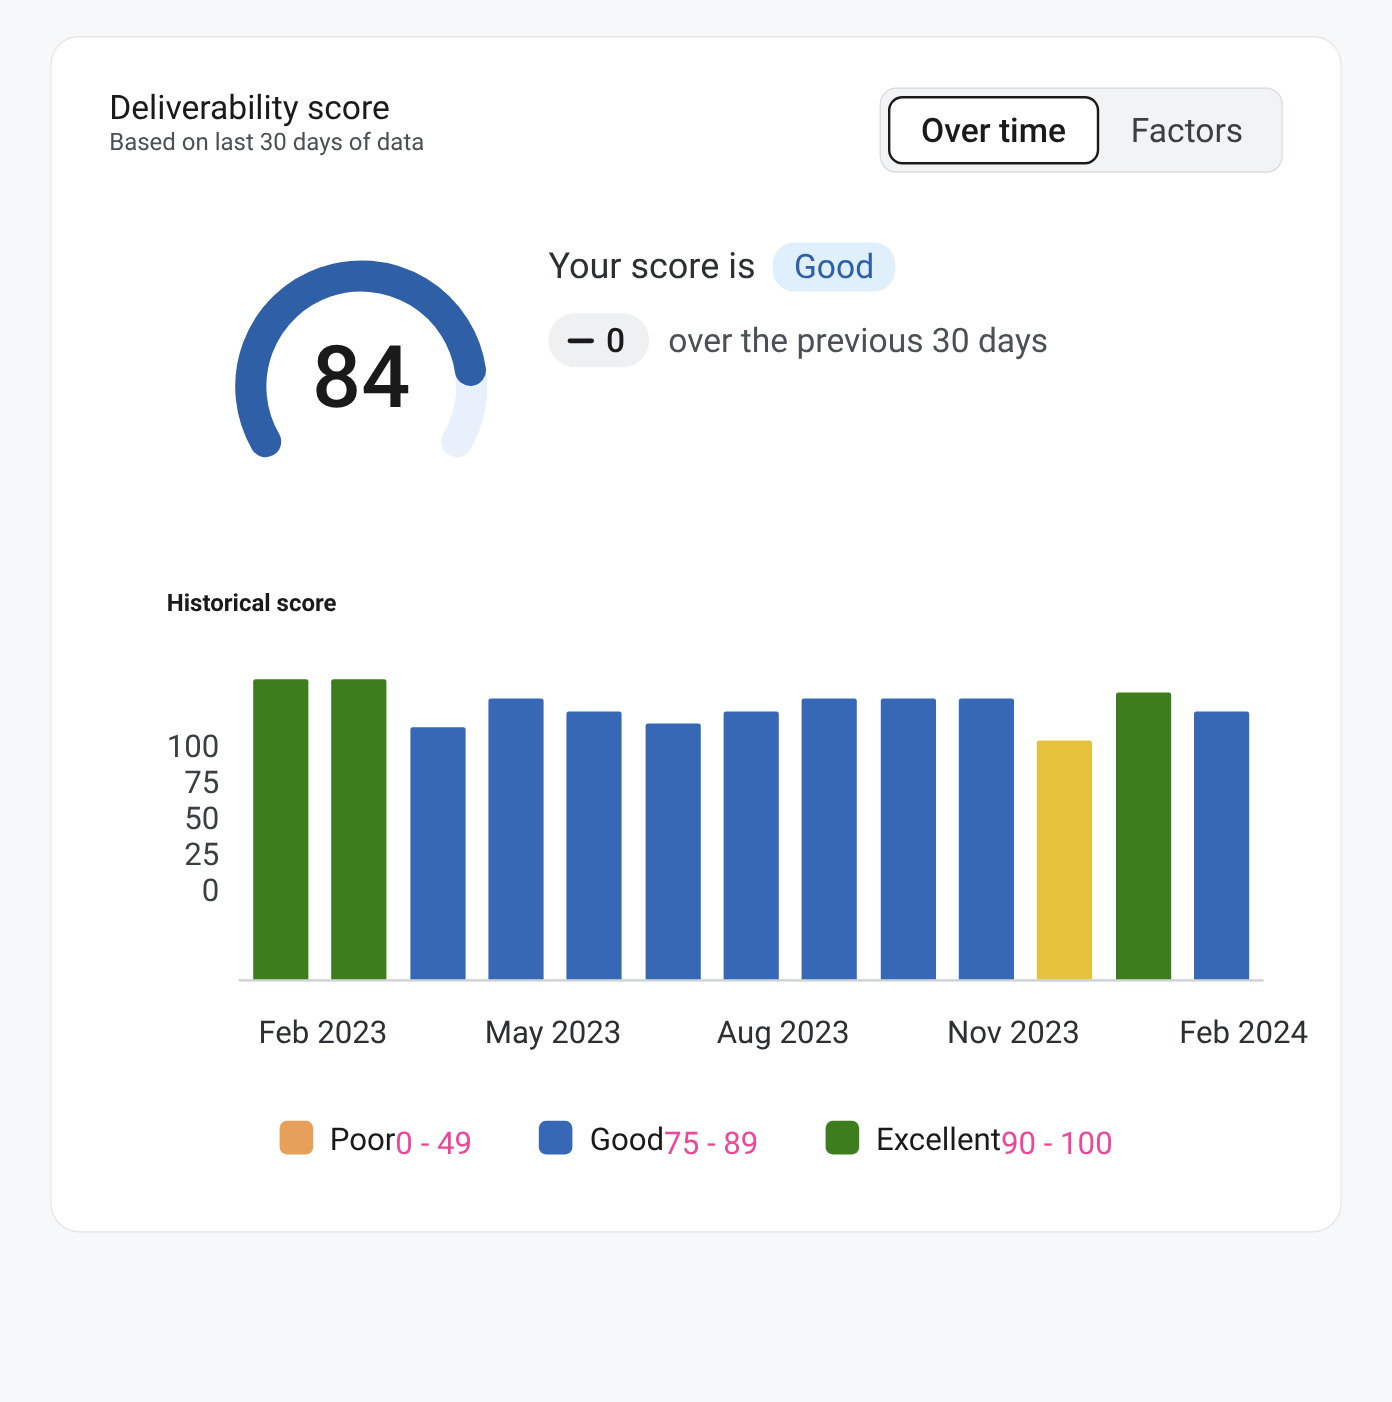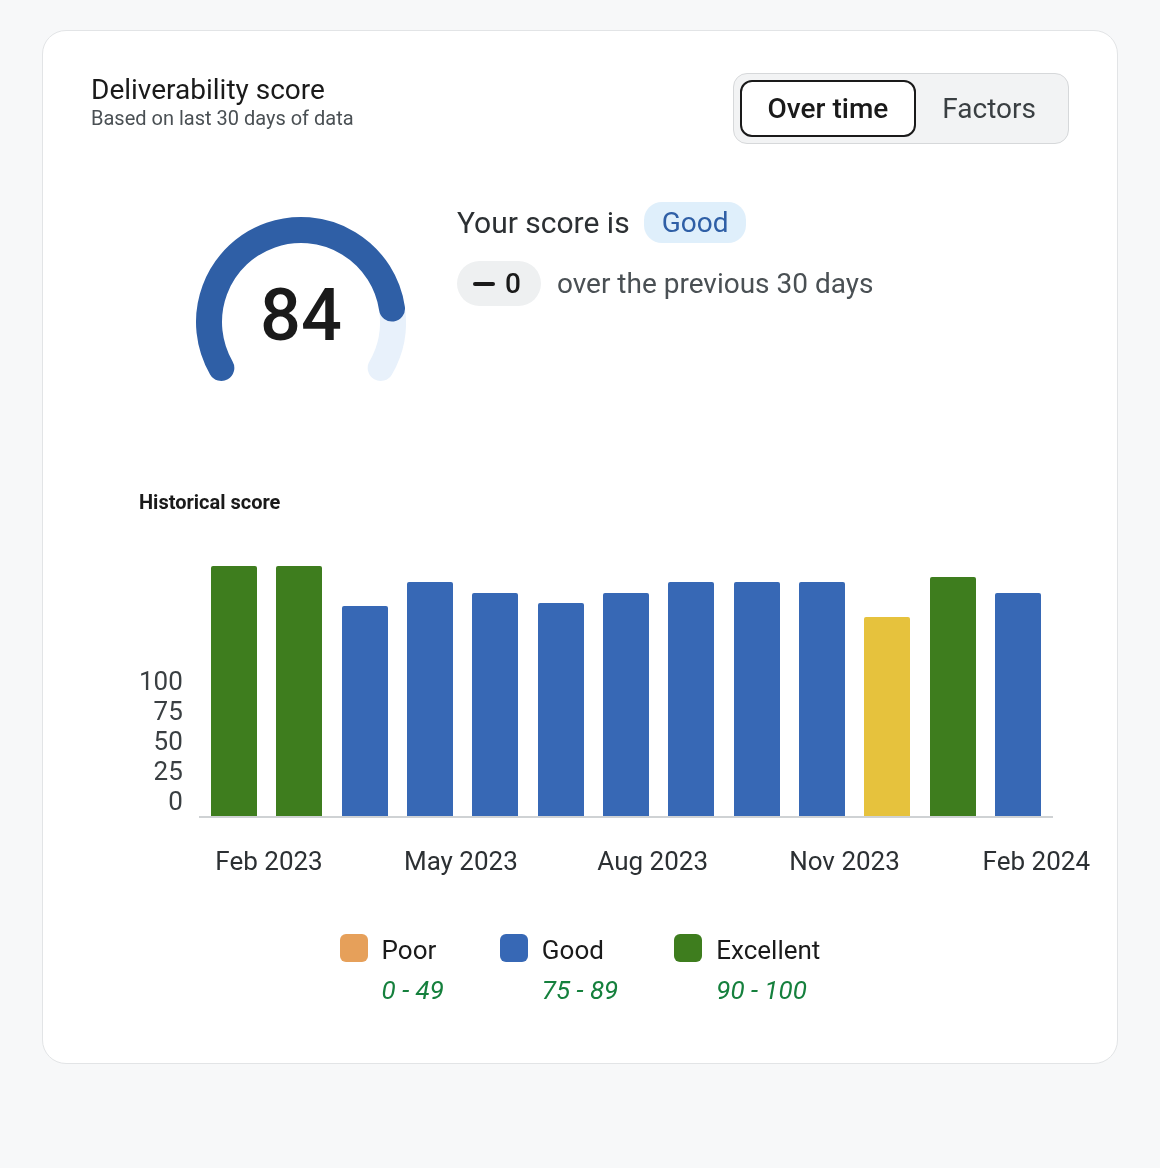--- a/index.html
+++ b/index.html
@@ -76,21 +76,21 @@
     border-radius:999px;
     padding:6px 20px 6px 16px;
     color:#1a1a1a;font-size:28px;font-weight:500;
   }
   .delta-dash{width:22px;height:4px;background:#1a1a1a;border-radius:2px;display:inline-block;}
   
   .hist-title{font-size:20px;font-weight:700;margin-top:78px;margin-left:48px;}
   .chart-area{margin-top:36px;margin-left:48px;margin-right:16px;}
   .chart-row{display:flex;}
   .y-axis{
-    display:flex;flex-direction:column;justify-content:flex-end;
+    display:flex;flex-direction:column;justify-content:center;
     align-items:flex-end;
     height:266px;
     padding-right:16px;
     font-size:26px;color:#3a3f42;
   }
   .plot{
     position:relative;flex:1;height:266px;
     border-bottom:2px solid #cfd2d4;
   }
   .bars{
@@ -106,22 +106,22 @@
   }
   .x-tick{position:absolute;transform:translateX(-6px);white-space:nowrap;}
   .x-wrap{position:relative;flex:1;height:34px;}
   
   .legend{
     display:flex;justify-content:center;gap:56px;
     margin-top:52px;font-size:26px;
   }
   .legend-item{display:flex;align-items:flex-start;gap:14px;}
   .swatch{width:28px;height:28px;border-radius:6px;margin-top:2px;}
-  .legend-text{display:flex;flex-direction:column;line-height:1.4;}
-  .legend-range{color:#15803d;margin-top:4px;font-style:italic;}
+  .legend-text{display:flex;flex-direction:row;line-height:1.4;}
+  .legend-range{color:#ec4899;margin-top:4px;}
 </style>
 </head>
 <body>
 
 <div class="card">
 
   <div class="header-row">
     <div>
       <h1 class="title">Deliverability score</h1>
       <div class="subtitle">Based on last 30 days of data</div>

